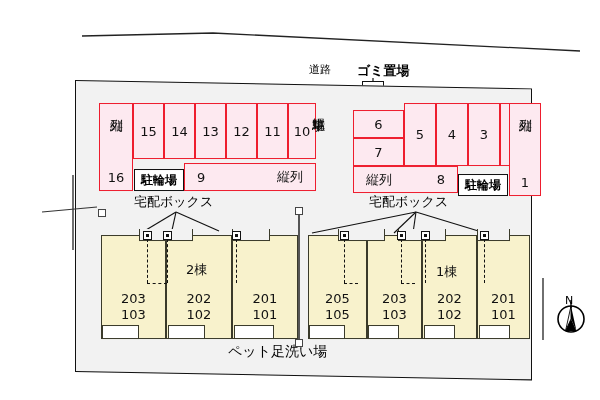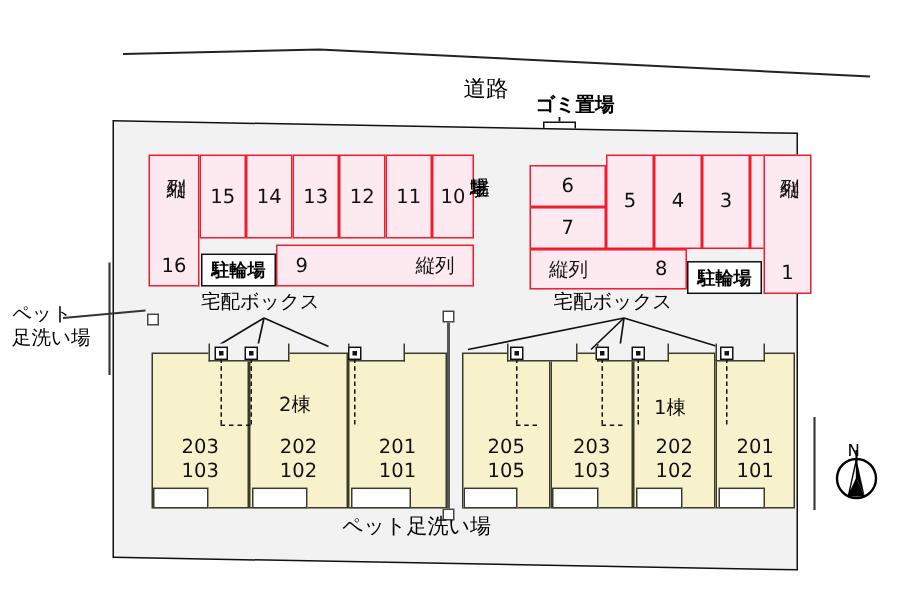--- a/index.html
+++ b/index.html
@@ -72,21 +72,21 @@
 </style>
 </head>
 <body>
 
 <div id="stage">
 
   <svg class="abs" style="left:0;top:0;width:600px;height:400px;pointer-events:none;">
     <polyline points="82,36 213,33 580,51" fill="none" stroke="#222" stroke-width="1.3"></polyline>
   </svg>
 
-  <div class="lbl" style="left:309px;top:52px;font-size:15px;">道路</div>
+  <div class="lbl" style="left:309px;top:64px;font-size:11px;">道路</div>
 
   <div class="lbl" style="left:357px;top:64px;font-size:13px;font-weight:bold;">ゴミ置場</div>
 
   <svg class="abs" style="left:0;top:0;width:600px;height:400px;pointer-events:none;">
     <line x1="373" y1="78" x2="373" y2="96" stroke="#111" stroke-width="1.2"></line>
   </svg>
   <div id="gomiBox"></div>
 
   <div id="plot" class="abs">
     <div id="plotInner">
@@ -273,24 +273,20 @@
       <div class="petmk" style="left:22px;top:128px;"></div>
 
     </div>
   </div>
 
   <svg class="abs" style="left:0;top:0;width:600px;height:400px;pointer-events:none;">
     <line x1="73" y1="175" x2="73" y2="250" stroke="#333" stroke-width="1.4"></line>
     <line x1="42" y1="212" x2="97" y2="207" stroke="#333" stroke-width="1.2"></line>
   </svg>
 
-  <div class="lbl" style="left:8px;top:202px;font-size:13px;line-height:1.25;">
-    <div>ペット</div>
-    <div>足洗い場</div>
-  </div>
 
   <div id="compass" class="abs">
     <svg width="38" height="44" viewBox="0 0 38 44">
       <text x="13" y="12" font-size="11" font-family="DejaVu Sans, sans-serif" fill="#000">N</text>
       <circle cx="19" cy="27" r="13" fill="#fff" stroke="#000" stroke-width="1.6"></circle>
       <path d="M19 14 L24.5 39 L19 27 Z" fill="#000"></path>
       <path d="M19 14 L13.5 39 L19 27 Z" fill="#fff" stroke="#000" stroke-width="0.9"></path>
       <path d="M19 27 L24.5 39 L13.5 39 Z" fill="#000"></path>
       <line x1="19" y1="8" x2="19" y2="16" stroke="#000" stroke-width="1.4"></line>
     </svg>

